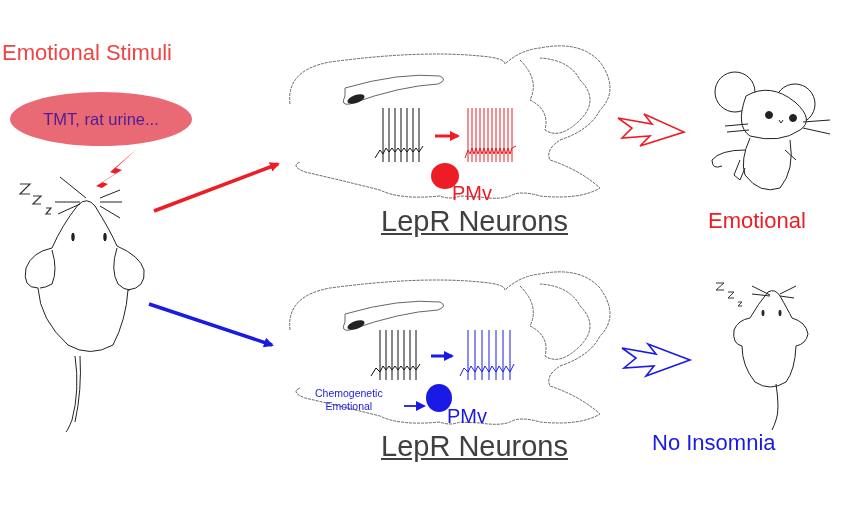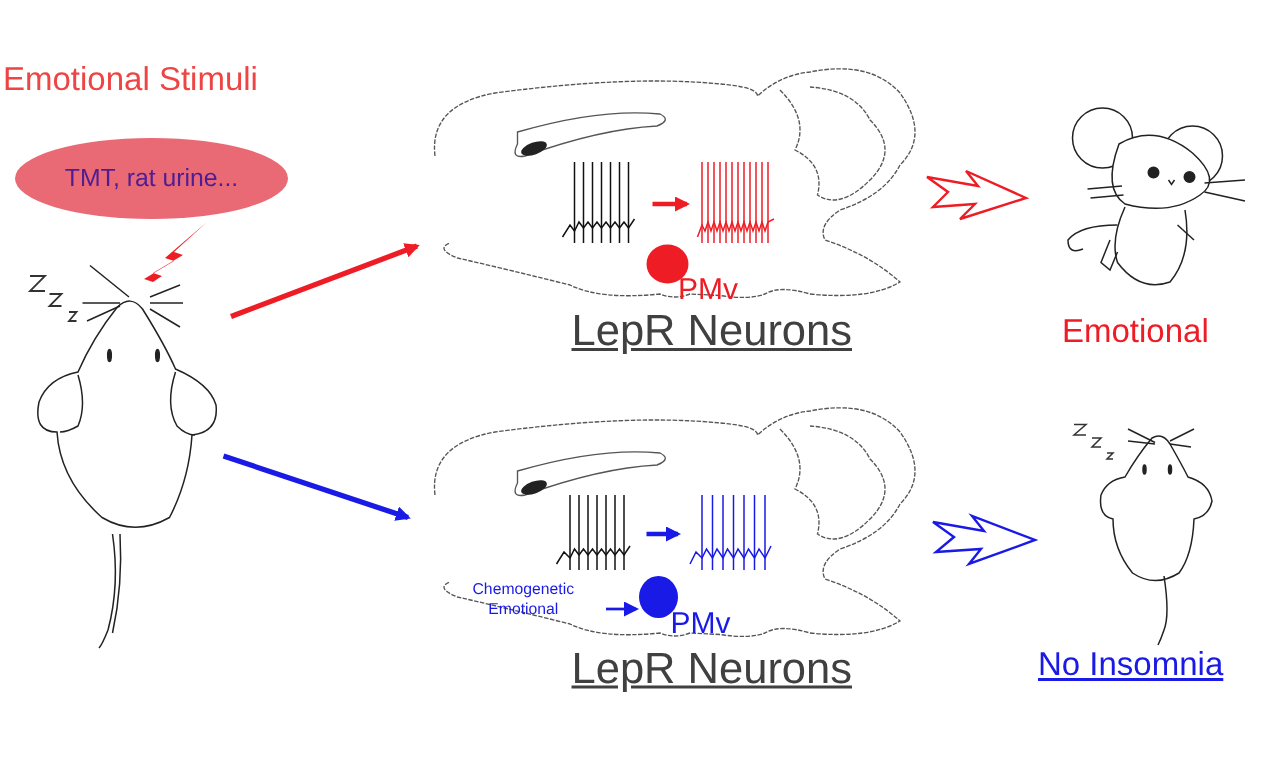--- a/index.html
+++ b/index.html
@@ -166,13 +166,13 @@
 <div class="abs pmv lbl-red" style="left:452px; top:182px;">PMv</div>
 <div class="abs lepr" style="left:381px; top:205px;">LepR Neurons</div>
 <div class="abs outcome lbl-red" style="left:708px; top:208px;">Emotional</div>
 
 <div class="abs chemo" style="left:315px; top:387px;">
   <div>Chemogenetic</div>
   <div>Emotional</div>
 </div>
 <div class="abs pmv lbl-blue" style="left:447px; top:405px;">PMv</div>
 <div class="abs lepr" style="left:381px; top:430px;">LepR Neurons</div>
-<div class="abs outcome lbl-blue" style="left:692px; top:430px;text-decoration:underline;">No Insomnia</div>
+<div class="abs outcome lbl-blue" style="left:652px; top:430px;">No Insomnia</div>
 
 </body></html>

